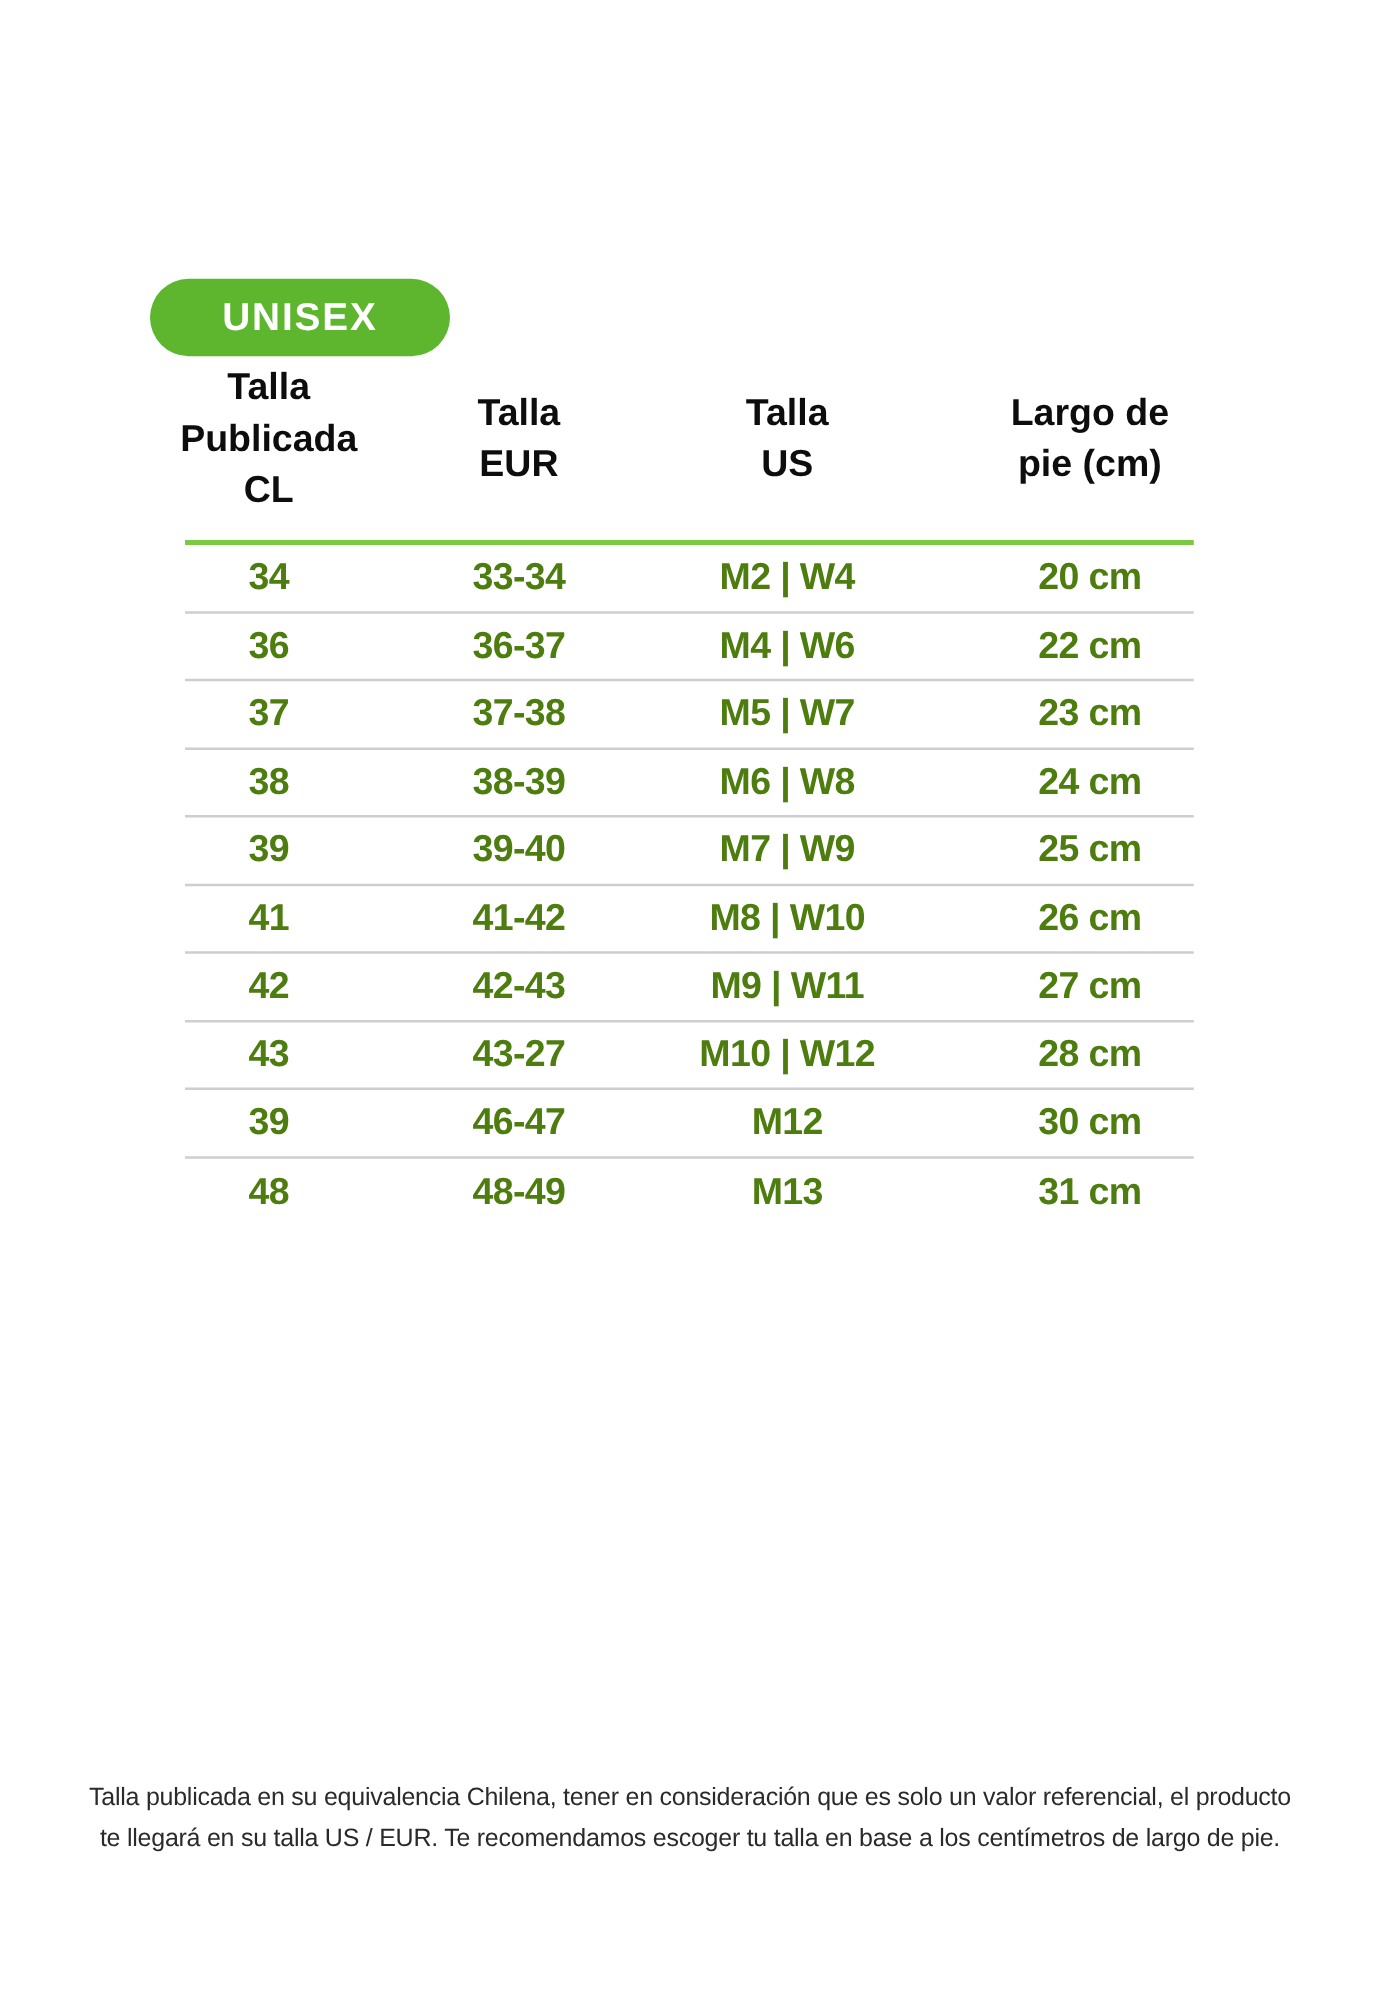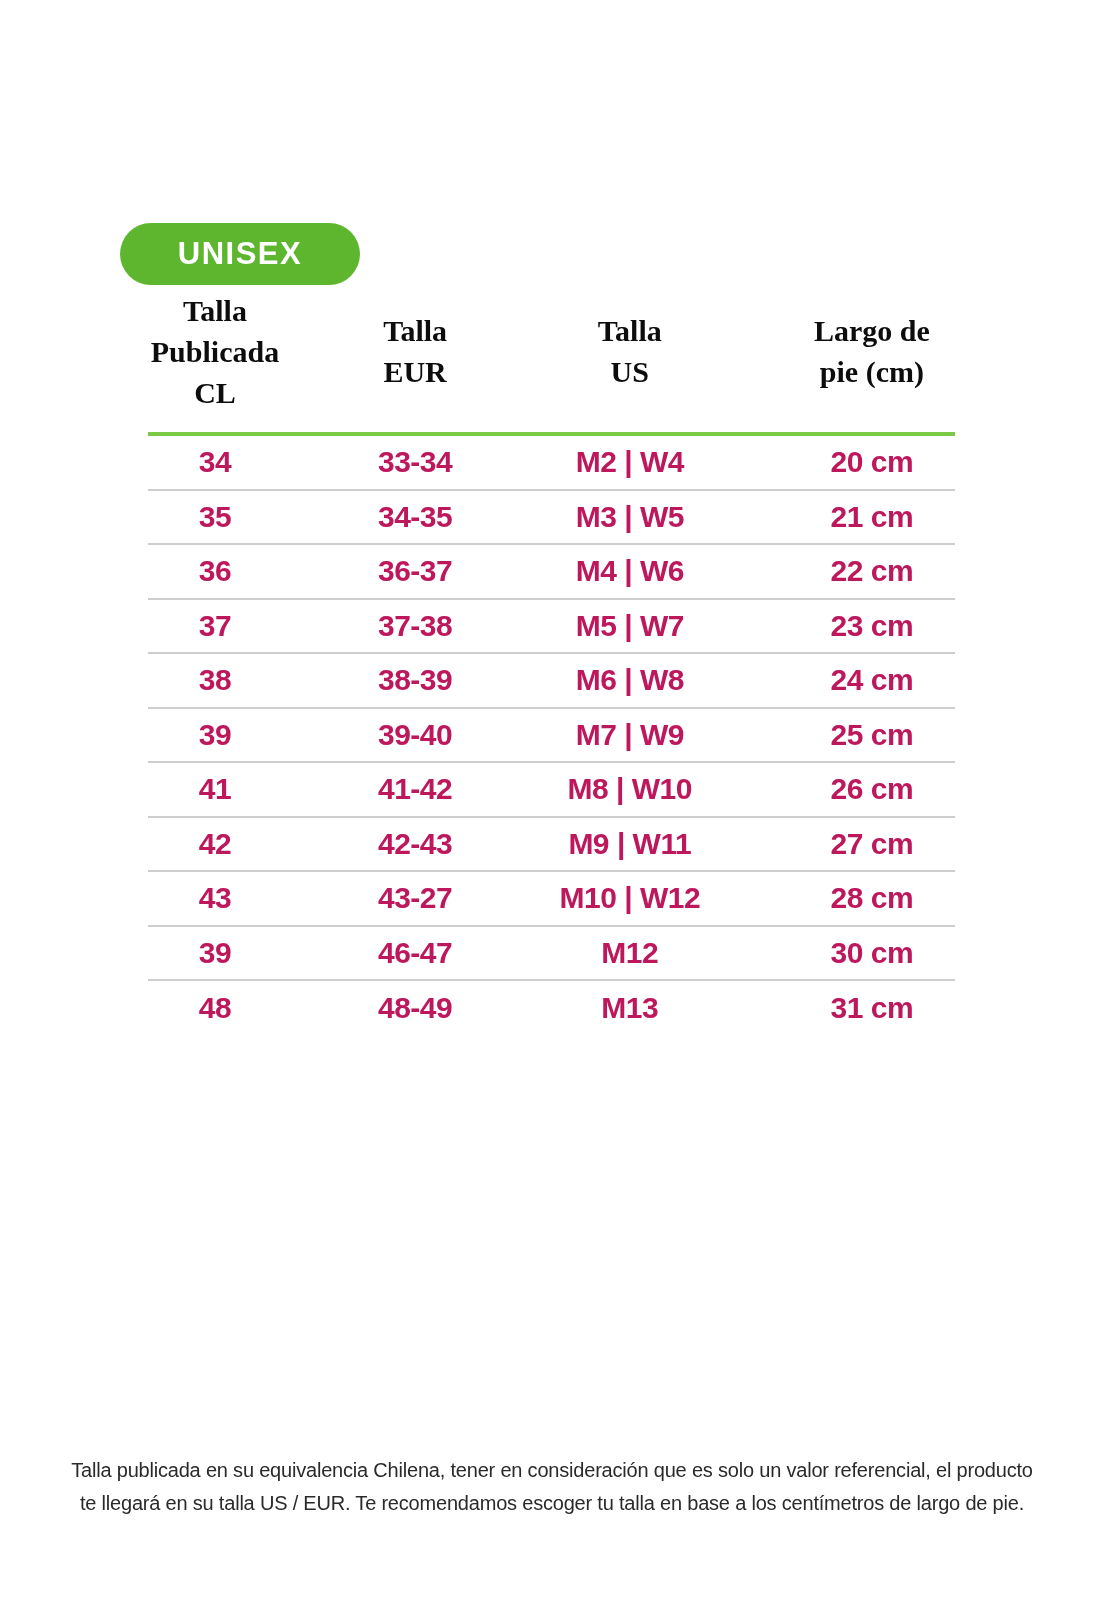--- a/index.html
+++ b/index.html
@@ -30,21 +30,20 @@
 
   
   .size-table {
     position: absolute;
     left: 148px; top: 270px;
     width: 807px;
   }
   .thead {
     position: relative;
     height: 162px;
-    font-family: Liberation Serif, serif;
   }
   .th {
     position: absolute;
     top: 50%;
     transform: translate(-50%, -50%);
     text-align: center;
     font-weight: bold;
     font-size: 30px;
     line-height: 41px;
     color: #0d0d0d;
@@ -67,35 +66,34 @@
     border-bottom: 2px solid #cecece;
   }
   .tr:last-child { border-bottom: none; }
   .td {
     position: absolute;
     top: 50%;
     transform: translate(-50%, -50%);
     font-weight: bold;
     font-size: 30px;
     letter-spacing: -0.5px;
-    color: #be185d;
+    color: #4d7c0f;
     white-space: nowrap;
   }
 
   
   .footnote {
     position: absolute;
     left: 0; top: 1422px;
     width: 100%;
     text-align: center;
     font-size: 20px;
     line-height: 33px;
     letter-spacing: -0.2px;
     color: #2a2a2a;
-    margin-top: 32px;
   }
 </style>
 </head>
 <body>
 
 <div class="page">
 
   <div class="badge">
     <span>UNISEX</span>
   </div>
@@ -126,26 +124,20 @@
 
     <div class="tbody">
 
       <div class="tr">
         <span class="td c1">34</span>
         <span class="td c2">33-34</span>
         <span class="td c3">M2 | W4</span>
         <span class="td c4">20 cm</span>
       </div>
 
-      <div class="tr">
-        <span class="td c1">35</span>
-        <span class="td c2">34-35</span>
-        <span class="td c3">M3 | W5</span>
-        <span class="td c4">21 cm</span>
-      </div>
 
       <div class="tr">
         <span class="td c1">36</span>
         <span class="td c2">36-37</span>
         <span class="td c3">M4 | W6</span>
         <span class="td c4">22 cm</span>
       </div>
 
       <div class="tr">
         <span class="td c1">37</span>

